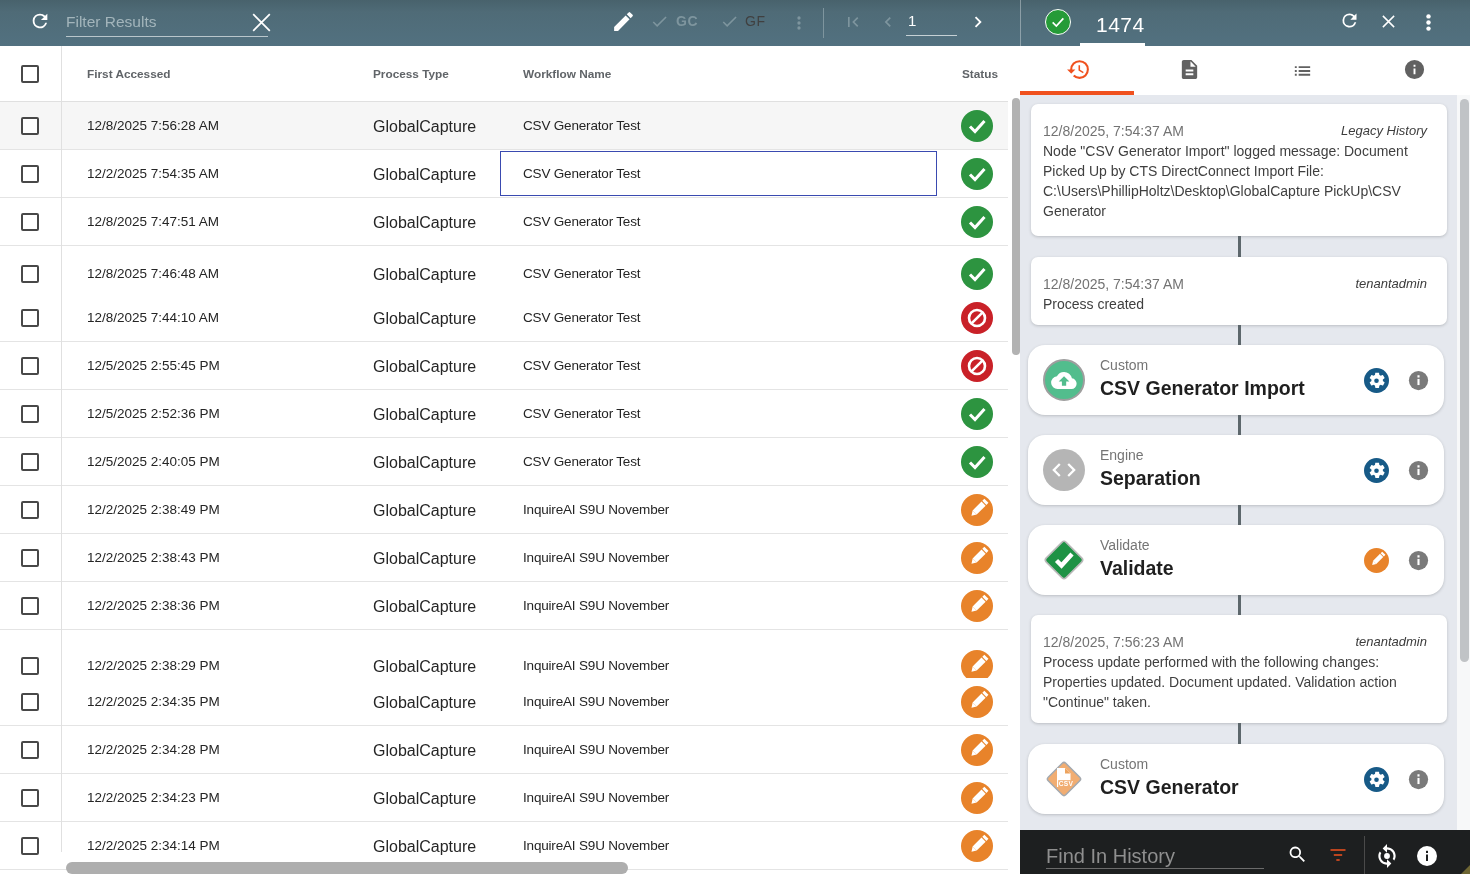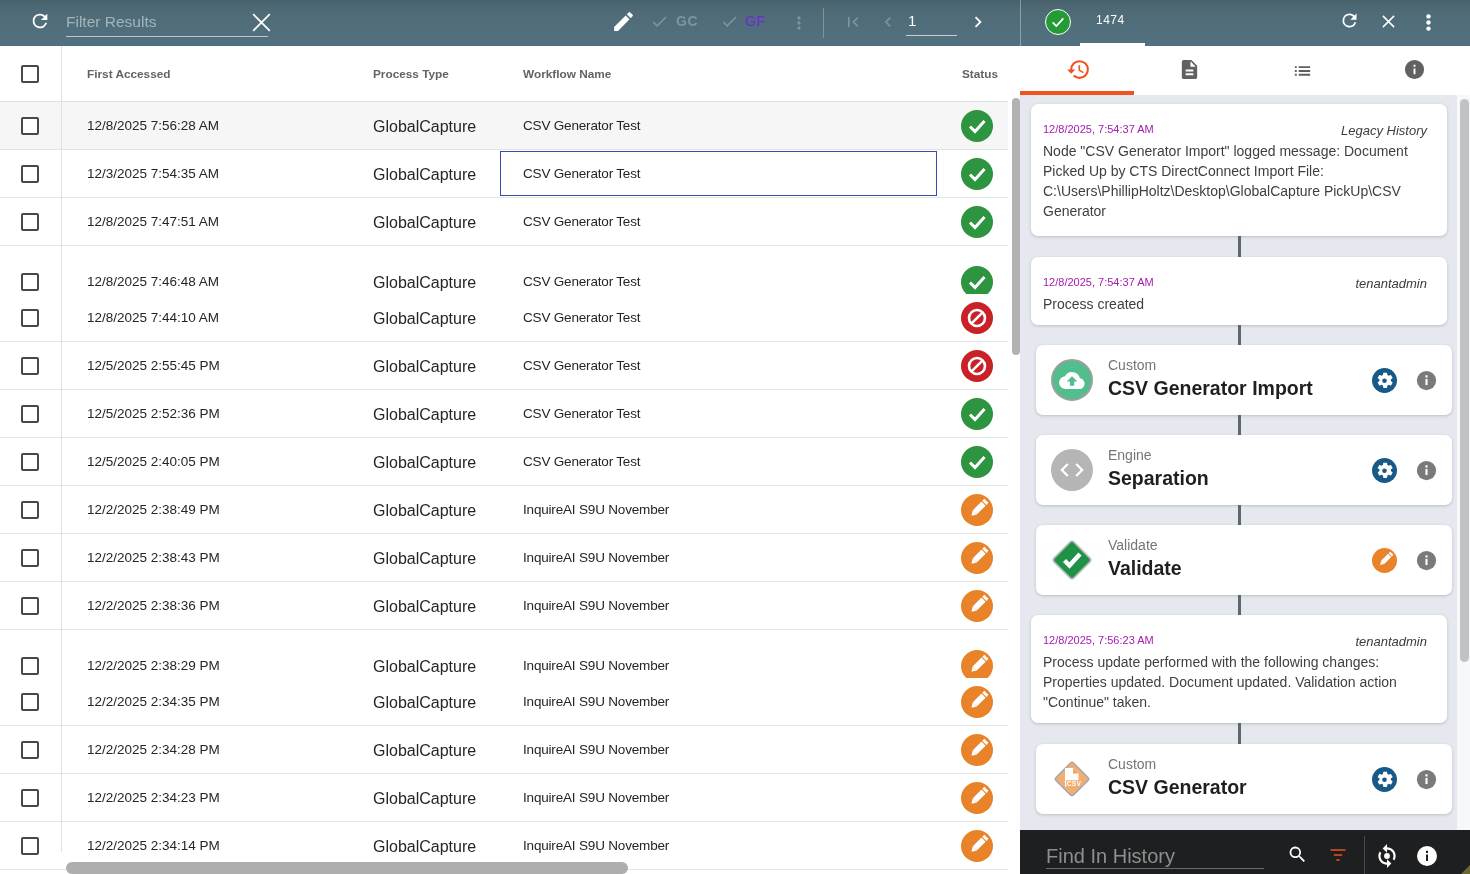--- a/index.html
+++ b/index.html
@@ -8,28 +8,28 @@
 
 #tb-left { left:0; top:0; width:1020px; height:46px;
   background:linear-gradient(180deg,#48626c 0,#4f6b77 12px,#527180 46px); }
 #tb-right { left:1020px; top:0; width:450px; height:46px;
   background:linear-gradient(180deg,#48626c 0,#4f6b77 12px,#527180 46px);
   border-left:1px solid rgba(255,255,255,0.35); }
 .icon { position:absolute; }
 #filter-ph { left:66px; top:13px; font-size:15.5px; color:#a3b5bb; }
 #filter-line { left:66px; top:36px; width:202px; height:1px; background:#b9c6cb; }
 #gc-txt { left:676px; top:13px; font-size:14px; font-weight:bold; color:#7e959e; letter-spacing:.5px;}
-#gf-txt { left:745px; top:13px; font-size:14px; font-weight:normal; color:#6d28d9; letter-spacing:.5px;}
+#gf-txt { left:745px; top:13px; font-size:14px; font-weight:normal; color:#404040; letter-spacing:.5px;}
 #tb-div { left:823px; top:8px; width:1px; height:30px; background:#7e959e; }
 #pg-one { left:908px; top:12px; font-size:15px; color:#fff; }
 #pg-line { left:906px; top:35px; width:51px; height:1px; background:#c6d1d5; }
 
 #hd-check { left:1045px; top:9px; width:26px; height:26px; border-radius:50%;
   background:#259b38; border:1.6px solid #fff; }
-#hd-num { left:1096px; top:13px; font-size:12px; color:#fff; letter-spacing:.5px; }
+#hd-num { left:1096px; top:13px; font-size:21px; color:#fff; letter-spacing:.5px; }
 #hd-under { left:1080px; top:43px; width:65px; height:3px; background:#fff; }
 
 #table { left:0; top:46px; width:1020px; height:719px; background:#fff; }
 #col-div { left:61px; top:0px; width:1px; height:806px; background:#e0e0e0; }
 .hrow { position:absolute; left:0; width:1008px; }
 #thead { top:0; height:56px; border-bottom:1px solid #e0e0e0; }
 .hlabel { position:absolute; top:21px; font-size:11.8px; font-weight:bold; color:#606468; }
 .row { position:absolute; left:0; width:1008px; height:48px; border-bottom:1px solid #e4e4e4; background:#fff; }
 .row .c1 { position:absolute; left:87px; top:16px; font-size:13.5px; color:#252525; }
 .row .c2 { position:absolute; left:373px; top:16px; font-size:16px; color:#252525; }
@@ -39,25 +39,25 @@
 #focus-cell { left:500px; top:151px; width:437px; height:45px; border:1.5px solid #3a4ab0; }
 
 #vsb-l { left:1012px; top:98px; width:8px; height:257px; border-radius:4px; background:#b2b2b2; }
 #hsb-l { left:66px; top:862px; width:562px; height:12px; border-radius:6px; background:#aeaeae; }
 
 #tabs { left:1020px; top:46px; width:450px; height:49px; background:#fff; }
 #tab-under { left:1020px; top:91px; width:114px; height:3.5px; background:#f0511e; }
 #rp { left:1020px; top:95px; width:450px; height:735px; background:#e5e8ee; }
 .card { position:absolute; left:11px; width:416px; background:#fff; border-radius:7px;
   box-shadow:0 1px 3px rgba(60,64,67,.25); }
-.cdate { position:absolute; left:12px; top:19px; font-size:11px; color:#a21caf; }
+.cdate { position:absolute; left:12px; top:19px; font-size:14px; color:#737373; }
 .cwho { position:absolute; right:20px; top:19px; font-size:13px; font-style:italic; color:#3c3c3c; }
 .cbody { position:absolute; left:12px; top:37px; font-size:14px; line-height:20px; color:#3f3f3f; }
 .conn { position:absolute; left:218px; width:3px; background:#5d676c; }
-.ncard { position:absolute; left:16px; width:416px; height:70px; background:#fff; border-radius:7px;
+.ncard { position:absolute; left:8px; width:416px; height:70px; background:#fff; border-radius:17px;
   box-shadow:0 1px 3px rgba(60,64,67,.25); }
 .nico { position:absolute; left:15px; top:14px; width:42px; height:42px; }
 .nlabel { position:absolute; left:72px; top:12px; font-size:14px; color:#757575; }
 .ntitle { position:absolute; left:72px; top:32px; font-size:19.5px; font-weight:bold; color:#1f1f1f;text-align:right; }
 .gear { position:absolute; left:336px; top:23px; }
 .ninfo { position:absolute; left:380px; top:25px; }
 
 #rp-track { left:1457px; top:95px; width:13px; height:735px; background:#f7f8f9; }
 #rp-thumb { left:1460px; top:99px; width:9px; height:563px; border-radius:5px; background:#c0c3c6; }
 
@@ -139,39 +139,39 @@
     <span class="c1">12/8/2025 7:56:28 AM</span>
     <span class="c2">GlobalCapture</span>
     <span class="c3">CSV Generator Test</span>
     <svg class="st" viewBox="0 0 32 32">
           <circle cx="16" cy="16" r="16" fill="#2d9440"></circle>
           <path d="M9 16.5 14 21.5 23.5 11" fill="none" stroke="#fff" stroke-width="3"></path>
         </svg>
   </div>
       <div class="row" style="top:104px;">
     <div class="cb" style="top:15px"></div>
-    <span class="c1">12/3/2025 7:54:35 AM</span>
+    <span class="c1">12/2/2025 7:54:35 AM</span>
     <span class="c2">GlobalCapture</span>
     <span class="c3">CSV Generator Test</span>
     <svg class="st" viewBox="0 0 32 32">
           <circle cx="16" cy="16" r="16" fill="#2d9440"></circle>
           <path d="M9 16.5 14 21.5 23.5 11" fill="none" stroke="#fff" stroke-width="3"></path>
         </svg>
   </div>
       <div class="row" style="top:152px;">
     <div class="cb" style="top:15px"></div>
     <span class="c1">12/8/2025 7:47:51 AM</span>
     <span class="c2">GlobalCapture</span>
     <span class="c3">CSV Generator Test</span>
     <svg class="st" viewBox="0 0 32 32">
           <circle cx="16" cy="16" r="16" fill="#2d9440"></circle>
           <path d="M9 16.5 14 21.5 23.5 11" fill="none" stroke="#fff" stroke-width="3"></path>
         </svg>
   </div>
-      <div class="row" style="top:212px;">
+      <div class="row" style="top:204px;">
     <div class="cb" style="top:15px"></div>
     <span class="c1">12/8/2025 7:46:48 AM</span>
     <span class="c2">GlobalCapture</span>
     <span class="c3">CSV Generator Test</span>
     <svg class="st" viewBox="0 0 32 32">
           <circle cx="16" cy="16" r="16" fill="#2d9440"></circle>
           <path d="M9 16.5 14 21.5 23.5 11" fill="none" stroke="#fff" stroke-width="3"></path>
         </svg>
   </div>
       <div class="row" style="top:248px;">

